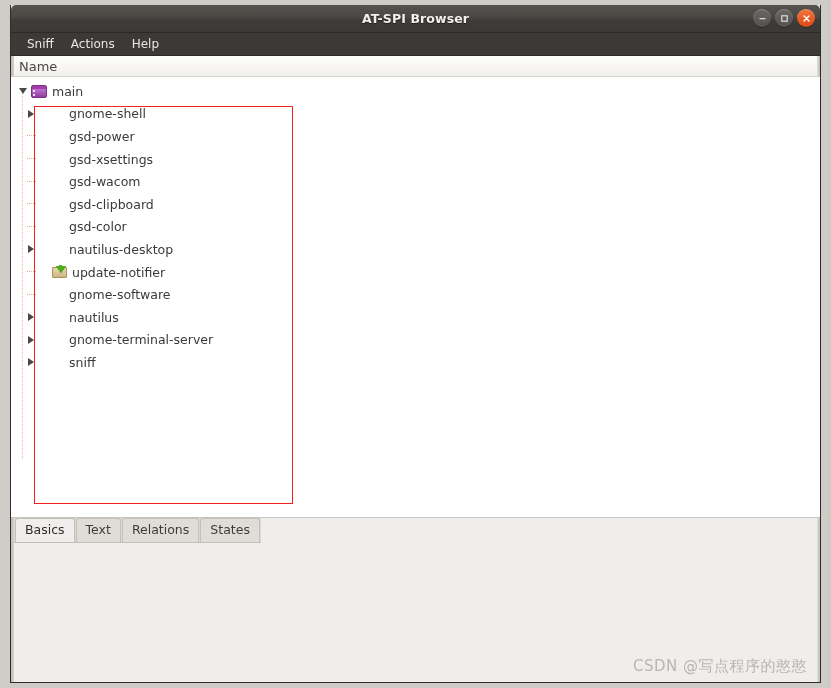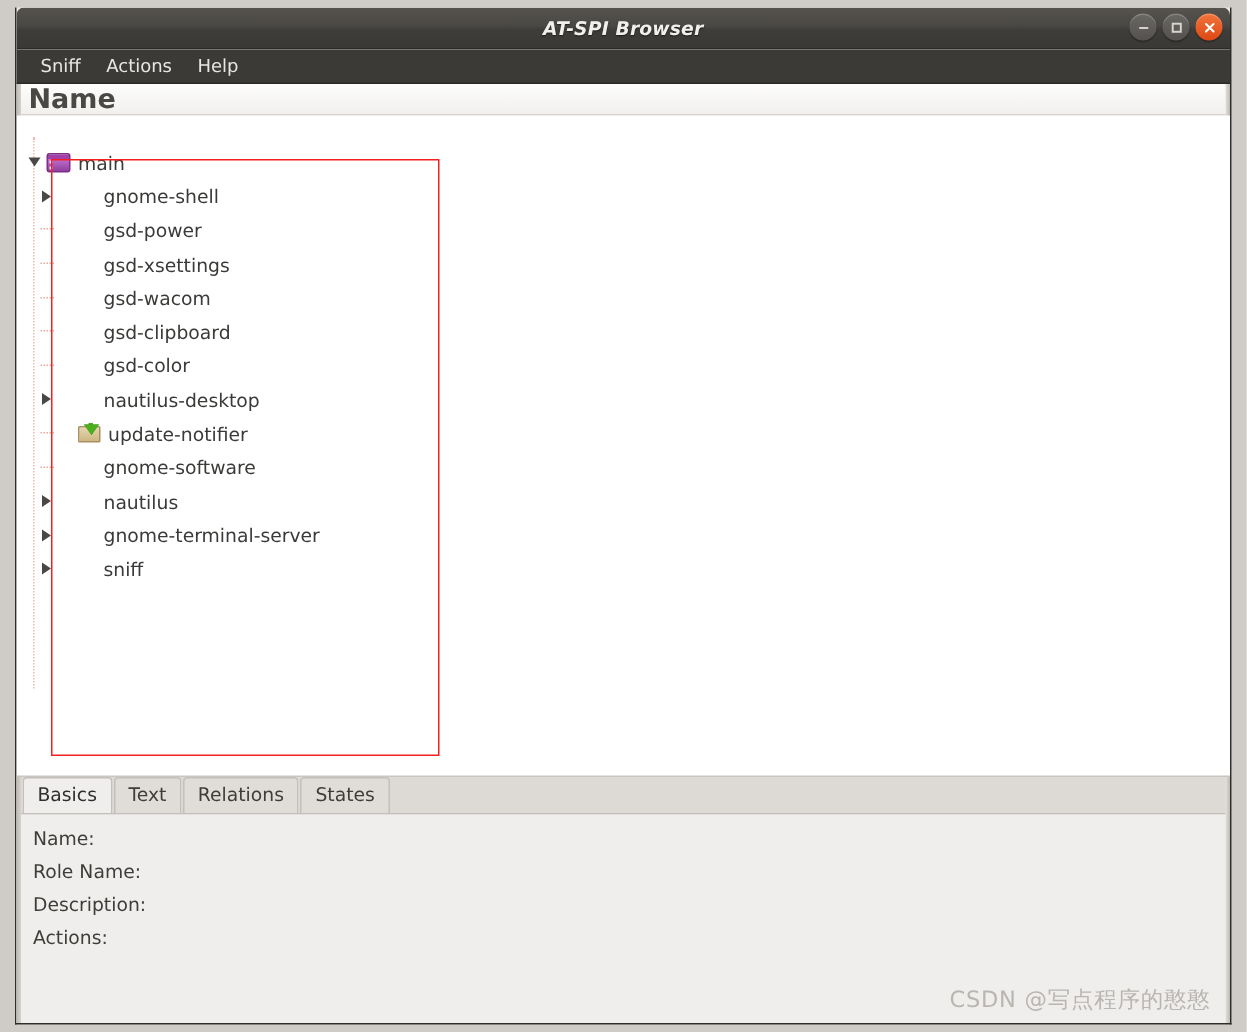--- a/index.html
+++ b/index.html
@@ -26,21 +26,20 @@
     overflow:hidden;
   }
 
   
   #titlebar{
     height:27px;flex:0 0 27px;
     background:linear-gradient(to bottom,#56534f 0%,#4a4844 45%,#3f3d39 55%,#3b3935 100%);
     border-top-left-radius:5px;border-top-right-radius:5px;
     position:relative;
     border-bottom:1px solid #2b2a27;
-    font-style:italic;
   }
   #title-text{
     position:absolute;left:0;right:0;top:0;line-height:27px;
     text-align:center;color:#f2f0ee;font-size:12.5px;font-weight:bold;
     text-shadow:0 1px 1px rgba(0,0,0,.55);
     letter-spacing:.1px;
   }
   #win-buttons{
     position:absolute;right:5px;top:4px;display:flex;gap:4px;align-items:center;
   }
@@ -79,33 +78,33 @@
 
   
   #col-header{
     flex:0 0 21px;height:21px;
     background:linear-gradient(to bottom,#fdfdfc,#f2f0ee);
     border-bottom:1px solid #d5d1cc;
     display:flex;align-items:center;
     padding-left:8px;
     box-sizing:border-box;
   }
-  #col-header .col-name{font-size:18px;color:#4a4845;font-weight:bold;}
+  #col-header .col-name{font-size:13px;color:#4a4845;}
 
   
   #tree-wrap{
     flex:1 1 auto;
     background:#ffffff;
     position:relative;
     overflow:hidden;
     border-bottom:1px solid #c9c5c0;
   }
   #tree{
     position:absolute;left:0;top:0;right:0;
-    padding-top:20px;
+    padding-top:3px;
   }
   .row{
     height:22.6px;
     display:flex;align-items:center;
     position:relative;
     font-size:12.5px;color:#3a3a38;
     white-space:nowrap;
   }
   .indent{flex:0 0 auto;}
   .expander{
@@ -181,21 +180,21 @@
     border:1.6px solid #f41f1f;
     box-sizing:border-box;
     pointer-events:none;
     z-index:5;
   }
 
   
   #notebook{
     flex:0 0 auto;
     background:#f0eeec;
-    display:flex;flex-direction:column;
+    display:flex;flex-direction:row;
     height:164px;
   }
   #tabstrip{
     height:25px;flex:0 0 25px;
     display:flex;align-items:flex-end;
     background:#ddd9d4;
     border-bottom:1px solid #c3bfba;
     padding-left:4px;
     box-sizing:border-box;
   }
@@ -402,25 +401,19 @@
         <div id="red-box" style="border-color: rgb(244, 31, 31);"></div>
       </div>
 
       <div id="notebook">
         <div id="tabstrip">
           <div class="tab active">Basics</div>
           <div class="tab">Text</div>
           <div class="tab">Relations</div>
           <div class="tab">States</div>
         </div>
-        <div id="tabpage">
-          <div class="field-row">Name:</div>
-          <div class="field-row">Role Name:</div>
-          <div class="field-row">Description:</div>
-          <div class="field-row">Actions:</div>
-        </div>
       </div>
 
     </div>
   </div>
 
   <div id="watermark">CSDN @写点程序的憨憨</div>
 </div>
 
 </body></html>

